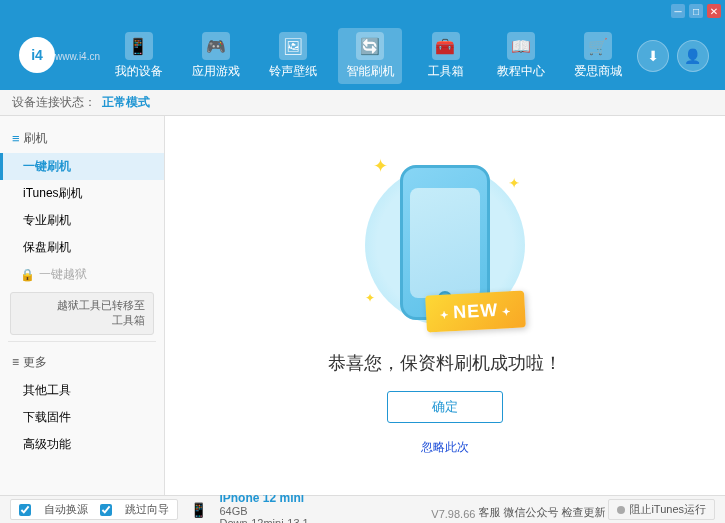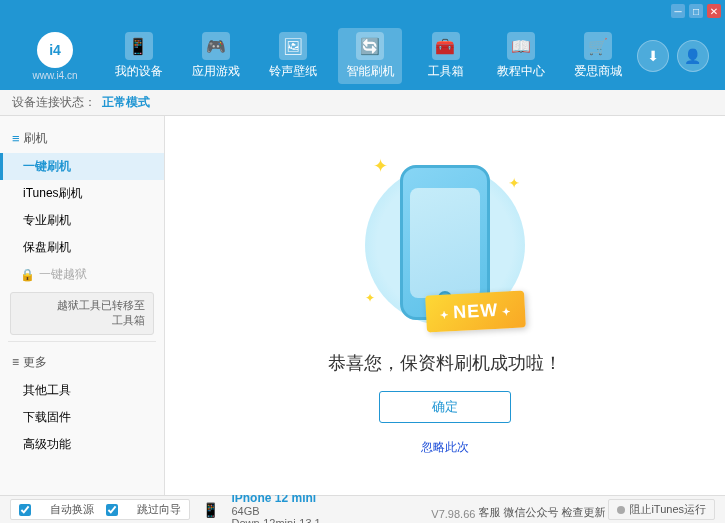--- a/index.html
+++ b/index.html
@@ -32,21 +32,21 @@
     .header {
       background: #2196d3;
       height: 68px;
       display: flex;
       align-items: center;
       padding: 0 10px;
     }
     .logo-area {
       width: 90px;
       display: flex;
-      flex-direction: column;
+      flex-direction: row;
       align-items: center;
       justify-content: flex-end;
       color: #fff;
       flex-shrink: 0;
     }
     .logo-circle {
       width: 36px; height: 36px;
       background: #fff;
       border-radius: 50%;
       display: flex; align-items: center; justify-content: center;
@@ -275,21 +275,21 @@
       content: ' ✦';
       font-size: 10px;
     }
 
     .success-text {
       font-size: 18px;
       color: #333;
       font-weight: normal;
     }
     .confirm-btn {
-      width: 132px;
+      width: 116px;
       height: 32px;
       background: #fff;
       border: 1px solid #2196d3;
       color: #2196d3;
       border-radius: 3px;
       cursor: pointer;
       font-size: 13px;
       display: flex; align-items: center; justify-content: center;
     }
     .ignore-link {
@@ -313,21 +313,21 @@
     }
     .bottom-left {
       display: flex;
       align-items: center;
       gap: 12px;
       flex: 1;
     }
     .checkbox-item {
       display: flex;
       align-items: center;
-      gap: 19px;
+      gap: 13px;
       cursor: pointer;
     }
     .checkbox-item input[type=checkbox] {
       width: 12px; height: 12px;
       accent-color: #2196d3;
     }
     .device-info {
       margin-left: 8px;
       display: flex;
       flex-direction: column;

